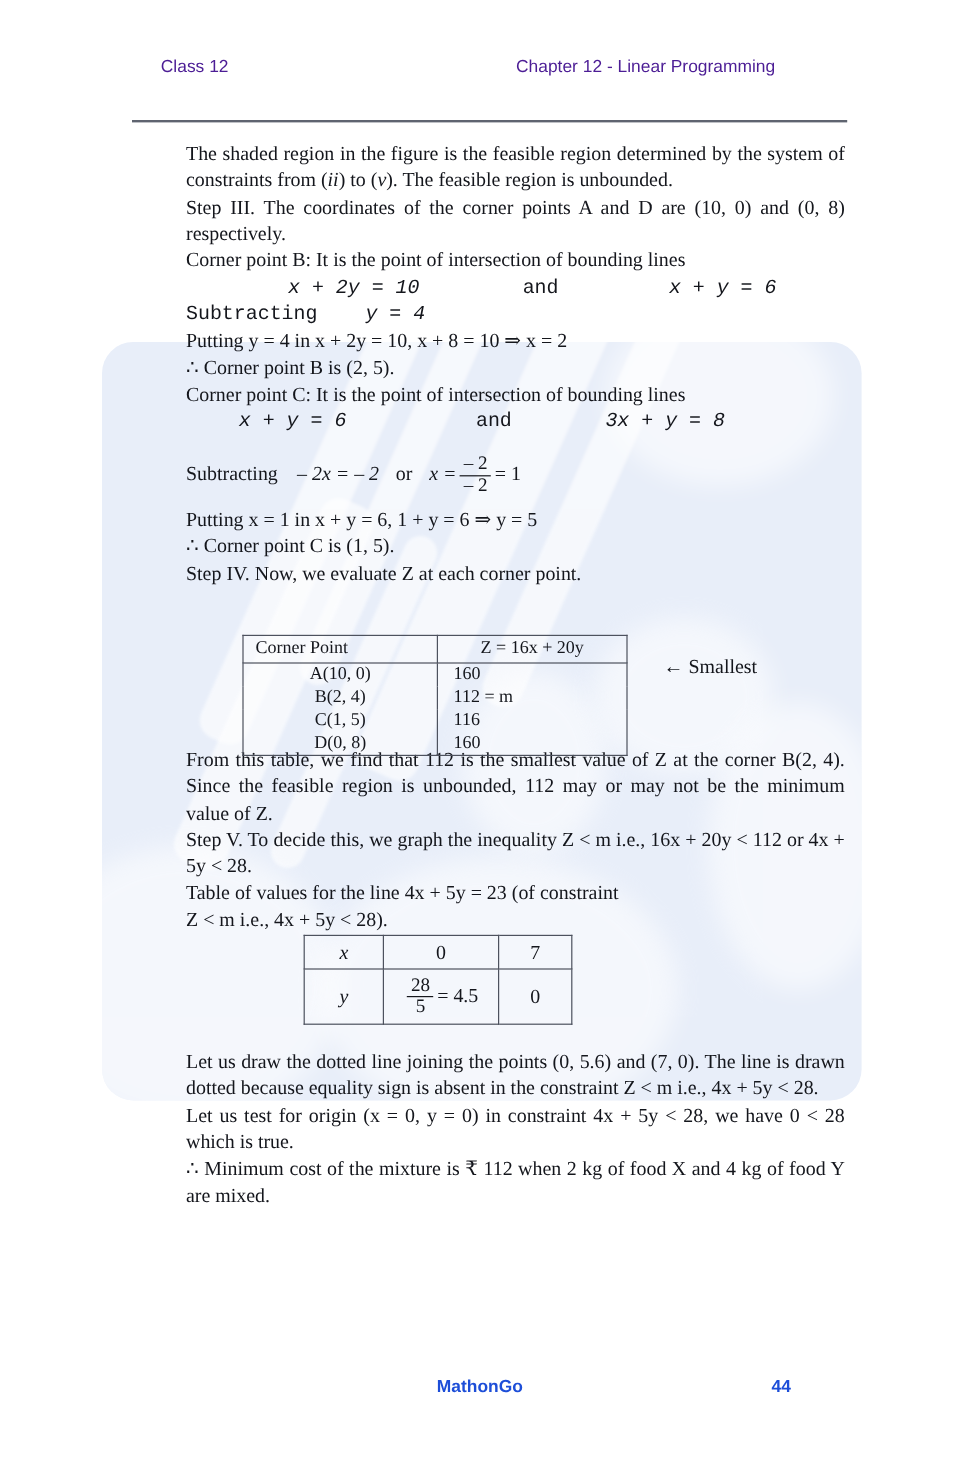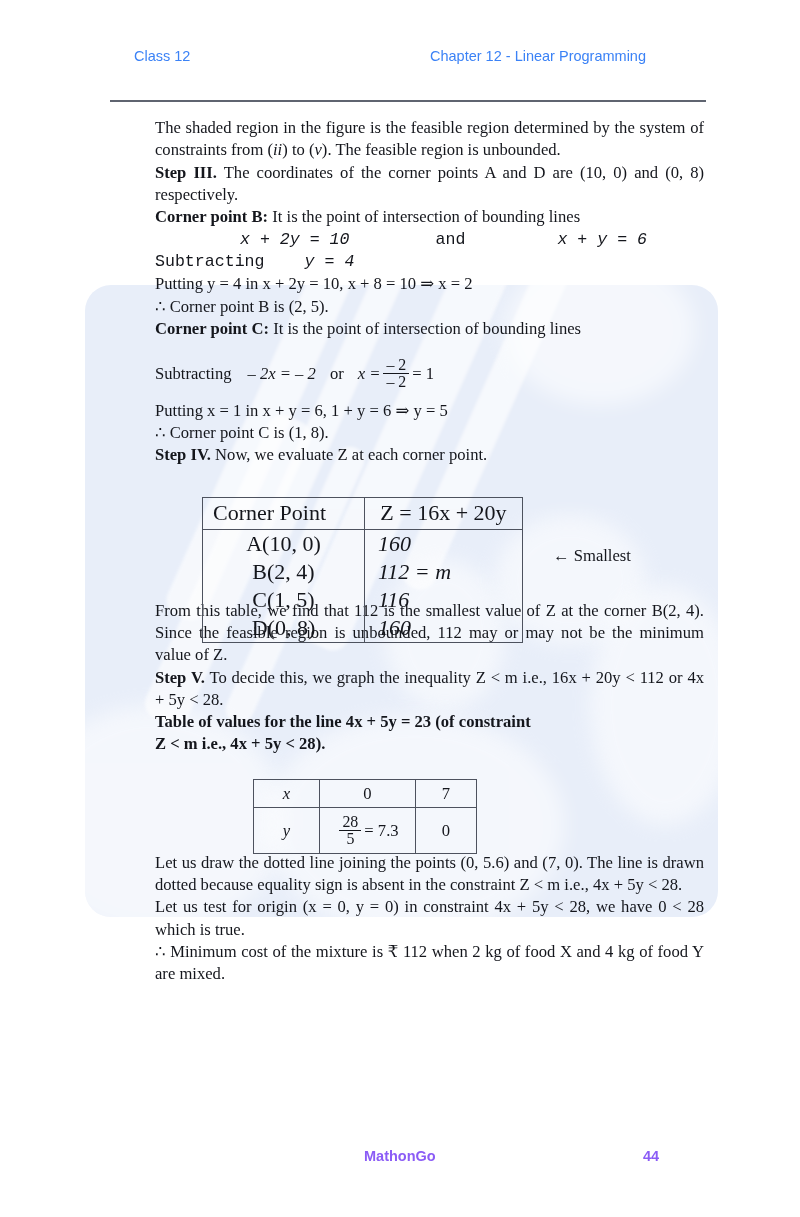--- a/index.html
+++ b/index.html
@@ -48,21 +48,21 @@
     z-index: 2;
   }
 
   
   #hdr {
     position: absolute;
     left: 0; right: 0; top: 48px;
     height: 28px;
     font-family: "Liberation Sans", "DejaVu Sans", sans-serif;
     font-size: 14.5px;
-    color: #3b82f6;
+    color: #4c1d95;
   }
   #hdr .hdr-left  { position: absolute; left: 134px; top: 0; }
   #hdr .hdr-right { position: absolute; left: 430px; top: 0; }
 
   #hdr-rule {
     position: absolute;
     left: 110px; top: 100px;
     width: 596px; height: 0;
     border-top: 2px solid #5f6470;
     z-index: 2;
@@ -74,21 +74,21 @@
     left: 155px; top: 117px;
     width: 549px;
     font-size: 16.6px;
     line-height: 1.345;
     text-align: justify;
     text-justify: inter-word;
   }
   #col p { margin: 0 0 0 0; }
   .blk { margin-bottom: 1.5px; }
   .nojust { text-align: left; }
-  .b  { font-weight: bold; }
+  .b  { font-weight: normal; }
   .it { font-style: italic; }
   .mv { font-style: italic; }
 
   
   .eqrow {
     display: block;
     white-space: pre;
     text-align: left;
     font-family: Liberation Mono, monospace;
   }
@@ -106,35 +106,36 @@
   .frac .den { display: block; padding: 0 3px; border-top: 1.6px solid #14161c; }
 
   
   #tbl-corner-wrap {
     position: absolute;
     left: 202px; top: 497px;
     z-index: 3;
   }
   #tbl-corner {
     border-collapse: collapse;
-    font-size: 22px;
+    font-size: 15px;
     background: transparent;
+    margin-top: 32px;
   }
   #tbl-corner td, #tbl-corner th {
     border: 1.7px solid #4d525e;
     padding: 1px 8px;
     font-weight: normal;
     text-align: center;
     white-space: nowrap;
   }
   #tbl-corner thead th { padding: 2px 8px 3px 8px; }
   #tbl-corner .c-head-left  { width: 162px; text-align: left; padding-left: 10px; }
   #tbl-corner .c-head-right { width: 158px; }
   #tbl-corner .cell-pt  { text-align: center; border-top: none; border-bottom: none; }
-  #tbl-corner .cell-val { text-align: left; padding-left: 13px; border-top: none; border-bottom: none; font-style: italic; }
+  #tbl-corner .cell-val { text-align: left; padding-left: 13px; border-top: none; border-bottom: none; }
   #tbl-corner tbody tr:first-child td { border-top: 1.7px solid #4d525e; }
   #tbl-corner tbody tr:last-child  td { border-bottom: 1.7px solid #4d525e; }
 
   #smallest-note {
     position: absolute;
     left: 553px; top: 546px;
     font-size: 16.6px;
     white-space: nowrap;
     z-index: 3;
   }
@@ -161,21 +162,21 @@
   #tbl-xy tr.row2 td { height: 46px; }
 
   
   #ftr {
     position: absolute;
     left: 0; right: 0; top: 1148px;
     height: 24px;
     font-family: "Liberation Sans", "DejaVu Sans", sans-serif;
     font-size: 14.5px;
     font-weight: bold;
-    color: #8b5cf6;
+    color: #1d4ed8;
   }
   #ftr .ftr-brand { position: absolute; left: 364px; top: 0; }
   #ftr .ftr-page  { position: absolute; left: 643px; top: 0; }
 </style>
 </head>
 <body>
 
 <div id="tint-panel">
   <div class="wm-stripe" style="left:160px;  top:-70px;  width:42px;  height:420px;"></div>
   <div class="wm-stripe" style="left:232px;  top:-60px;  width:30px;  height:360px;"></div>
@@ -210,26 +211,27 @@
     <p class="blk eqrow"><span style="display:inline-block;width:85px"></span><span class="mv">x + 2y = 10</span><span style="display:inline-block;width:86px"></span><span>and</span><span style="display:inline-block;width:92px"></span><span class="mv">x + y = 6</span></p>
 
     <p class="blk eqrow"><span>Subtracting</span><span style="display:inline-block;width:40px"></span><span class="mv">y = 4</span></p>
 
     <p class="blk nojust"><span>Putting y = 4 in x + 2y = 10, x + 8 = 10   ⇒   x = 2</span></p>
 
     <p class="blk nojust"><span>∴   Corner point B is (2, 5).</span></p>
 
     <p class="blk nojust"><span class="b">Corner point C:</span><span> It is the point of intersection of bounding lines</span></p>
 
+    <p class="blk eqrow"><span style="display:inline-block;width:44px"></span><span class="mv">x + y = 6</span><span style="display:inline-block;width:108px"></span><span>and</span><span style="display:inline-block;width:78px"></span><span class="mv">3x + y = 8</span></p>
 
     <p class="blk nojust" style="margin-top:17px;margin-bottom:9px"><span>Subtracting</span><span style="display:inline-block;width:16px"></span><span class="mv">– 2x = – 2</span><span style="display:inline-block;width:14px"></span><span>or</span><span style="display:inline-block;width:14px"></span><span class="mv">x =</span><span class="frac"><span class="num">– 2</span><span class="den">– 2</span></span><span>= 1</span></p>
 
     <p class="blk nojust"><span>Putting x = 1 in x + y = 6, 1 + y = 6   ⇒   y = 5</span></p>
 
-    <p class="blk nojust"><span>∴   Corner point C is (1, 8).</span></p>
+    <p class="blk nojust"><span>∴   Corner point C is (1, 5).</span></p>
 
     <p class="blk nojust"><span class="b">Step IV.</span><span> Now, we evaluate Z at each corner point.</span></p>
 
     <div style="height:133px"></div>
 
     <p class="blk"><span>From this table, we find that 112 is the smallest value of Z at the corner B(2, 4). Since the feasible region is unbounded, 112 may or may not be the minimum value of Z.</span></p>
 
     <p class="blk"><span class="b">Step V.</span><span> To decide this, we graph the inequality Z &lt; m i.e., 16x + 20y &lt; 112   or   4x + 5y &lt; 28.</span></p>
 
     <p class="blk nojust b"><span>Table of values for the line 4x + 5y = 23 (of constraint</span></p>
@@ -281,21 +283,21 @@
   <div id="tbl-xy-wrap">
     <table id="tbl-xy">
       <tbody>
           <tr>
         <td class="lbl mv">x</td>
         <td class="midc">0</td>
         <td class="lstc">7</td>
       </tr>
       <tr class="row2">
         <td class="lbl mv">y</td>
-        <td class="midc"><span class="frac"><span class="num">28</span><span class="den">5</span></span><span>= 7.3</span></td>
+        <td class="midc"><span class="frac"><span class="num">28</span><span class="den">5</span></span><span>= 4.5</span></td>
         <td class="lstc">0</td>
       </tr>
     </tbody>
       </table>
   </div>
 
   <div id="ftr">
     <span class="ftr-brand">MathonGo</span>
     <span class="ftr-page">44</span>
   </div>

